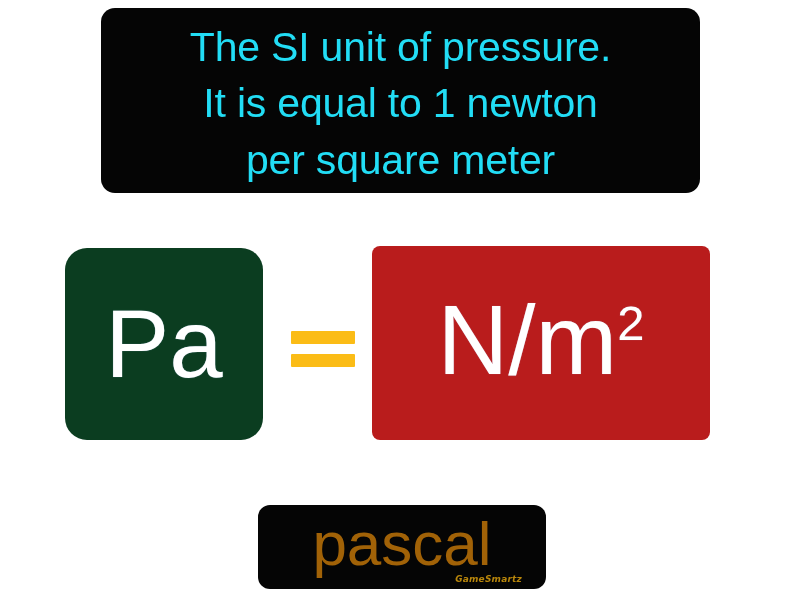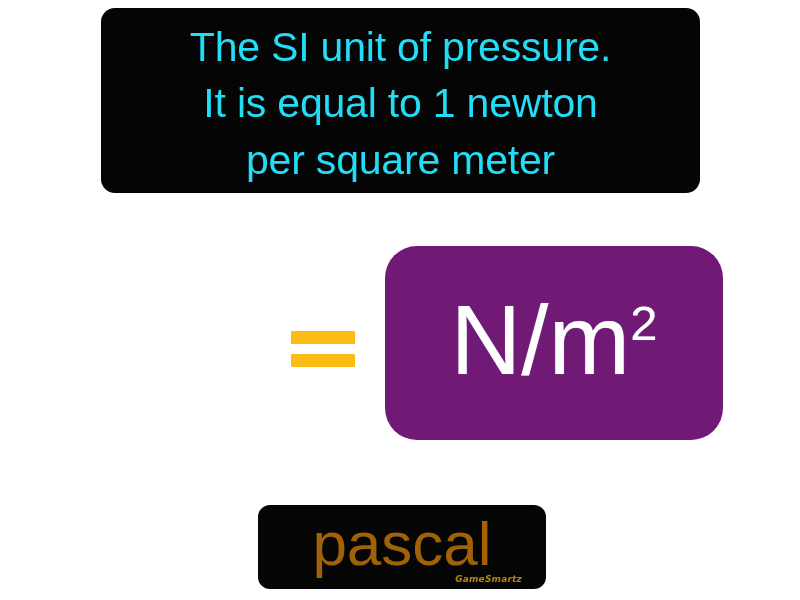--- a/index.html
+++ b/index.html
@@ -68,26 +68,26 @@
 
   .symbol-box {
     left: 65px;
     top: 2px;
     width: 198px;
     height: 192px;
     background: #0B3D20;
   }
 
   .expansion-box {
-    left: 385px;
+    left: 372px;
     top: 0px;
     width: 338px;
     height: 194px;
-    background: #701a75;
-    border-radius: 32px;
+    background: #b91c1c;
+    border-radius: 8px;
   }
 
   .unit-text {
     color: #ffffff;
     font-size: 96px;
     font-weight: 400;
     line-height: 1;
     letter-spacing: 0px;
     text-shadow: 0 0 1px rgba(170, 200, 255, 0.55);
   }
@@ -159,20 +159,23 @@
 <div class="card">
 
   <div class="definition-panel">
     <div class="definition-text">The SI unit of pressure.
 It is equal to 1 newton
 per square meter</div>
   </div>
 
   <div class="equation-row">
 
+    <div class="unit-box symbol-box">
+      <span class="unit-text">Pa</span>
+    </div>
 
     <div class="equals-sign">
       <span class="bar top"></span>
       <span class="bar bottom"></span>
     </div>
 
     <div class="unit-box expansion-box">
       <span class="unit-text"><span>N/m</span><span class="sup">2</span></span>
     </div>
 

